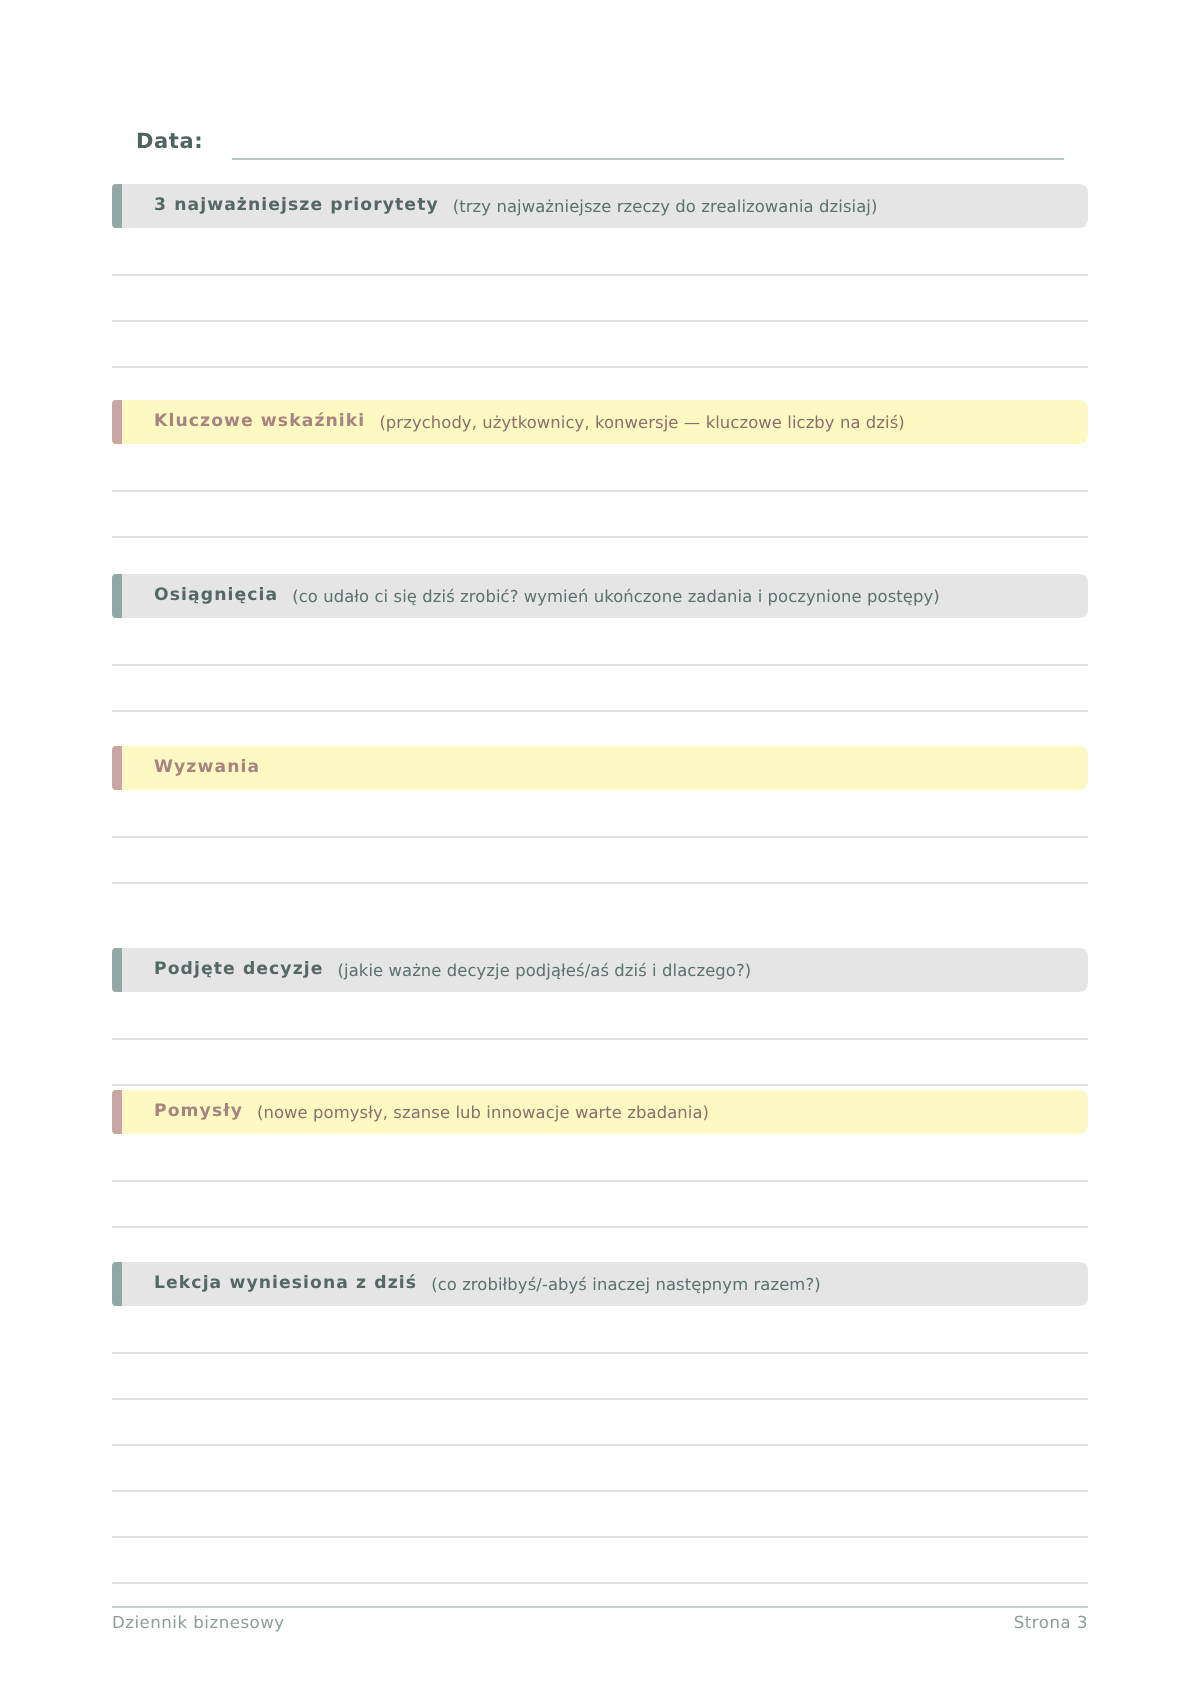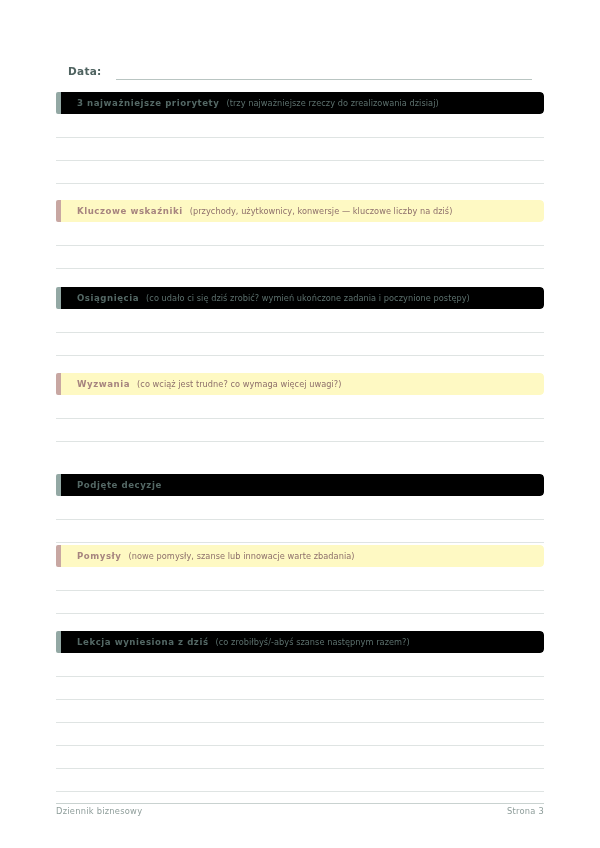--- a/index.html
+++ b/index.html
@@ -89,21 +89,21 @@
   }
   .sec-hint {
     font-size: 8.2px;
     letter-spacing: 0.05px;
     margin-left: 7px;
     white-space: nowrap;
   }
 
   
   .theme-sage .sec-accent { background: #93a8a4; }
-  .theme-sage .sec-head-inner { background: #000000; }
+  .theme-sage .sec-head-inner { background: #e5e5e5; }
   .theme-sage .sec-title { color: #546865; }
   .theme-sage .sec-hint { color: #5d716e; }
 
   
   .theme-rose .sec-accent { background: #c8a7a2; }
   .theme-rose .sec-head-inner { background: #fef9c3; }
   .theme-rose .sec-title { color: #a6847f; }
   .theme-rose .sec-hint { color: #8d6f6b; }
 
   
@@ -188,33 +188,33 @@
         <div class="lines">
           <div class="rule"></div>
           <div class="rule"></div>
         </div>
       </div>
       <div class="section theme-rose" style="top: 373px;">
         <div class="sec-head">
           <div class="sec-accent"></div>
           <div class="sec-head-inner">
             <span class="sec-title">Wyzwania</span>
-            <span class="sec-hint">(co wciąż jest trudne? co wymaga więcej uwagi?)</span>
           </div>
         </div>
         <div class="lines">
           <div class="rule"></div>
           <div class="rule"></div>
         </div>
       </div>
       <div class="section theme-sage" style="top: 474px; text-align: right;">
         <div class="sec-head">
           <div class="sec-accent"></div>
           <div class="sec-head-inner">
             <span class="sec-title">Podjęte decyzje</span>
+            <span class="sec-hint">(jakie ważne decyzje podjąłeś/aś dziś i dlaczego?)</span>
           </div>
         </div>
         <div class="lines">
           <div class="rule"></div>
           <div class="rule"></div>
         </div>
       </div>
       <div class="section theme-rose" style="top: 545px;">
         <div class="sec-head">
           <div class="sec-accent"></div>
@@ -226,21 +226,21 @@
         <div class="lines">
           <div class="rule"></div>
           <div class="rule"></div>
         </div>
       </div>
       <div class="section theme-sage" style="top: 631px;">
         <div class="sec-head">
           <div class="sec-accent"></div>
           <div class="sec-head-inner">
             <span class="sec-title">Lekcja wyniesiona z dziś</span>
-            <span class="sec-hint">(co zrobiłbyś/-abyś szanse następnym razem?)</span>
+            <span class="sec-hint">(co zrobiłbyś/-abyś inaczej następnym razem?)</span>
           </div>
         </div>
         <div class="lines">
           <div class="rule"></div>
           <div class="rule"></div>
           <div class="rule"></div>
           <div class="rule"></div>
           <div class="rule"></div>
           <div class="rule"></div>
         </div>

